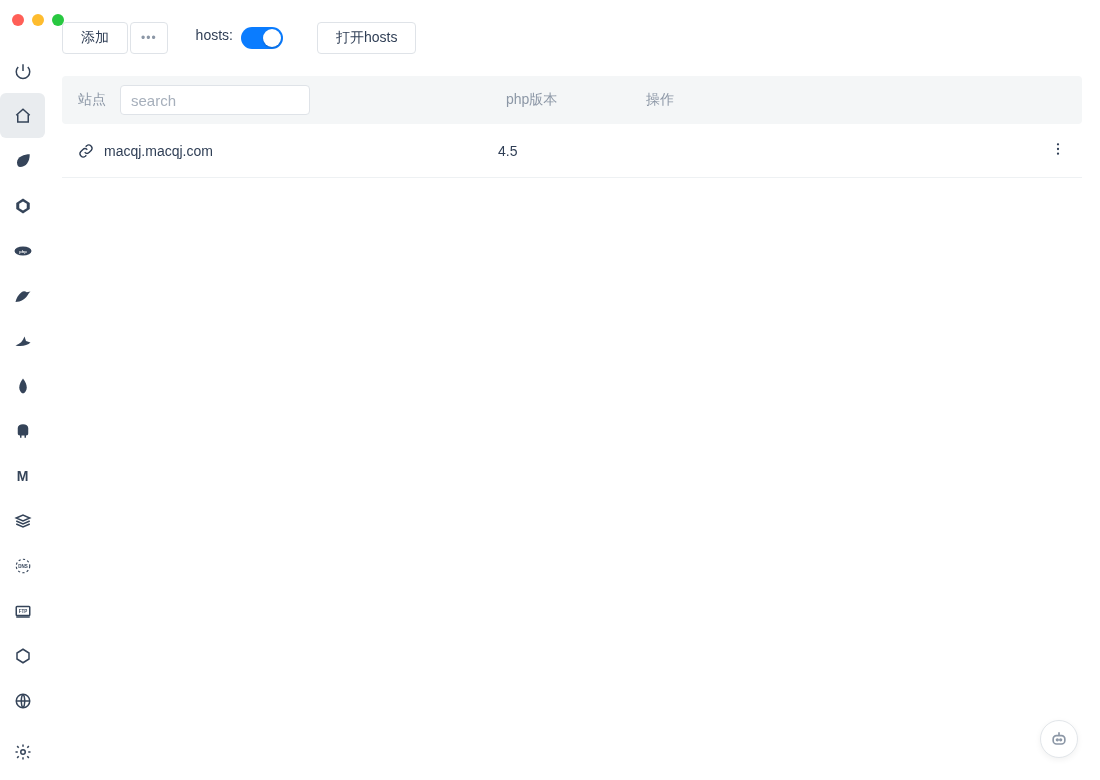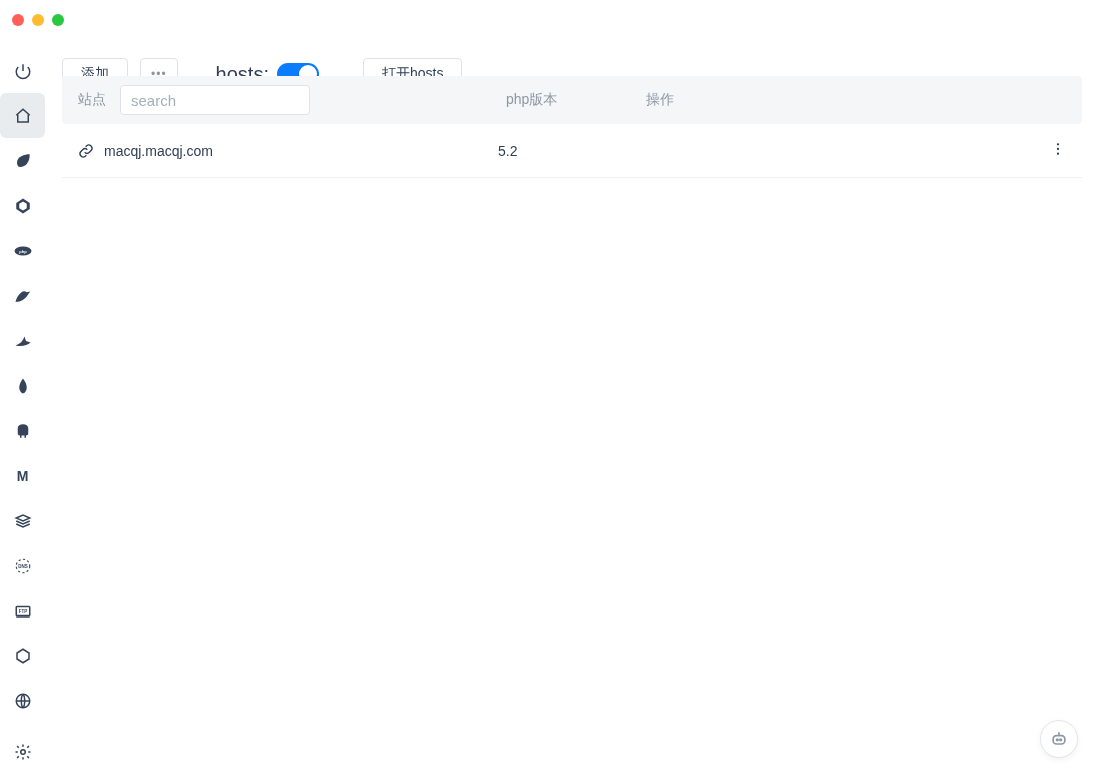--- a/index.html
+++ b/index.html
@@ -14,24 +14,24 @@
     
     .sidebar { position:absolute; left:0; top:0; bottom:0; width:45px; background:#ffffff; z-index:5; }
     .side-list { position:absolute; top:48px; left:0; right:0; bottom:0; }
     .side-item { width:45px; height:45px; display:flex; align-items:center; justify-content:center; color:#354459; cursor:pointer; }
     .side-item.active { background:#e9ecef; border-radius:6px; }
     .side-item svg, .side-item .glyph { width:18px; height:18px; }
     .side-item .glyph { font-size:14px; font-weight:700; display:flex; align-items:center; justify-content:center; }
     .side-item.settings { position:absolute; bottom:6px; left:0; }
 
     
-    .toolbar { position:absolute; left:62px; right:18px; top:22px; height:32px; display:flex; align-items:center; gap:12px;margin-top:36px; }
+    .toolbar { position:absolute; left:62px; right:18px; top:22px; height:32px; display:flex; align-items:center; gap:2px; }
     .btn { height:32px; border:1px solid #dfe3e8; background:#fff; border-radius:4px; font-size:14px; color:#2f3e55; padding:0 18px; display:flex; align-items:center; justify-content:center; cursor:pointer; }
     .btn.small { padding:0 10px; }
-    .hosts-wrap { margin-left:26px; display:flex; gap:8px; font-size:20px; color:#2f3e55; }
+    .hosts-wrap { margin-left:26px; display:flex; gap:8px; font-size:14px; color:#2f3e55; }
     .switch { width:42px; height:22px; border-radius:11px; background:#0a7cff; position:relative; cursor:pointer; }
     .switch .knob { position:absolute; width:18px; height:18px; border-radius:50%; background:#fff; top:2px; right:2px; box-shadow:0 1px 2px rgba(0,0,0,.2); }
     .open-hosts { margin-left:32px; }
 
     
     .main { position:absolute; left:62px; right:18px; top:76px; bottom:0; }
     .thead { height:48px; background:#f4f6f7; border-radius:4px; display:flex; align-items:center; padding:0 16px; font-size:14px; color:#8c97a6;gap:8px; }
     .col-site { width:420px; display:flex; align-items:center; gap:14px; }
     .col-php  { width:100px; }
     .col-note { flex:1; }
@@ -177,21 +177,21 @@
   </div>
 
   <div class="row">
     <div class="col-site">
       <svg class="link-icon" viewBox="0 0 24 24" fill="none" stroke="#2f3e55" stroke-width="2">
         <path d="M10 14a5 5 0 0 0 7 0l3-3a5 5 0 0 0-7-7l-1.5 1.5"></path>
           <path d="M14 10a5 5 0 0 0-7 0l-3 3a5 5 0 0 0 7 7l1.5-1.5"></path>
       </svg>
       <span>macqj.macqj.com</span>
     </div>
-    <div class="col-php">5.2</div>
+    <div class="col-php">4.5</div>
     <div class="col-note"></div>
     <div class="col-op more">
       <svg viewBox="0 0 24 24" width="16" height="16" fill="#2f3e55">
           <circle cx="12" cy="5" r="1.7"></circle>
           <circle cx="12" cy="12" r="1.7"></circle>
           <circle cx="12" cy="19" r="1.7"></circle>
         </svg>
     </div>
   </div>
 </div>

